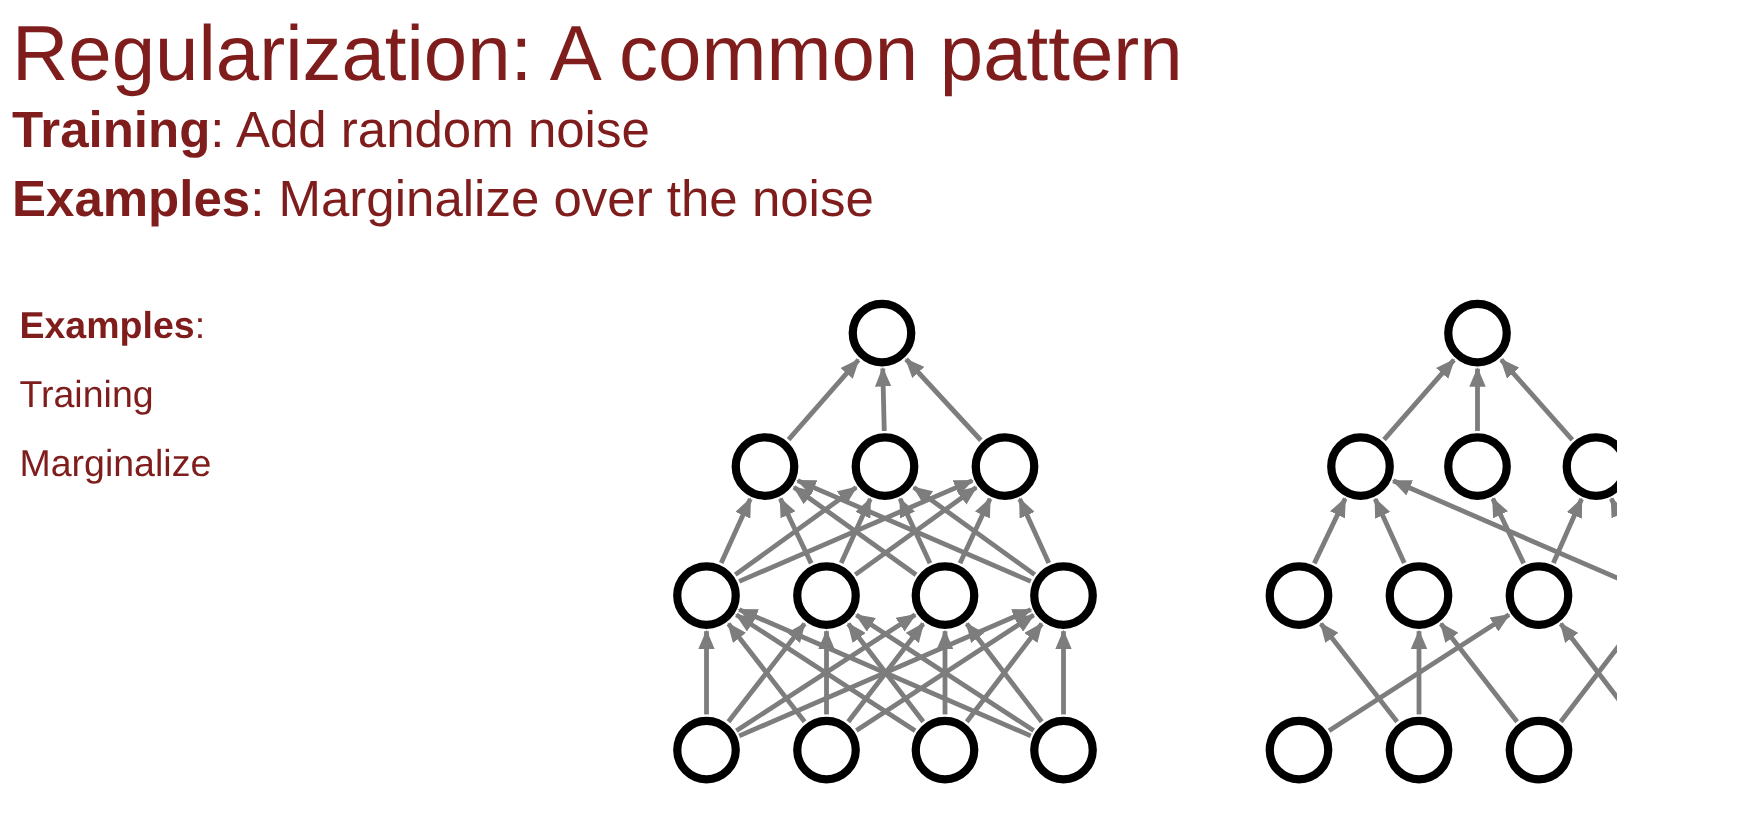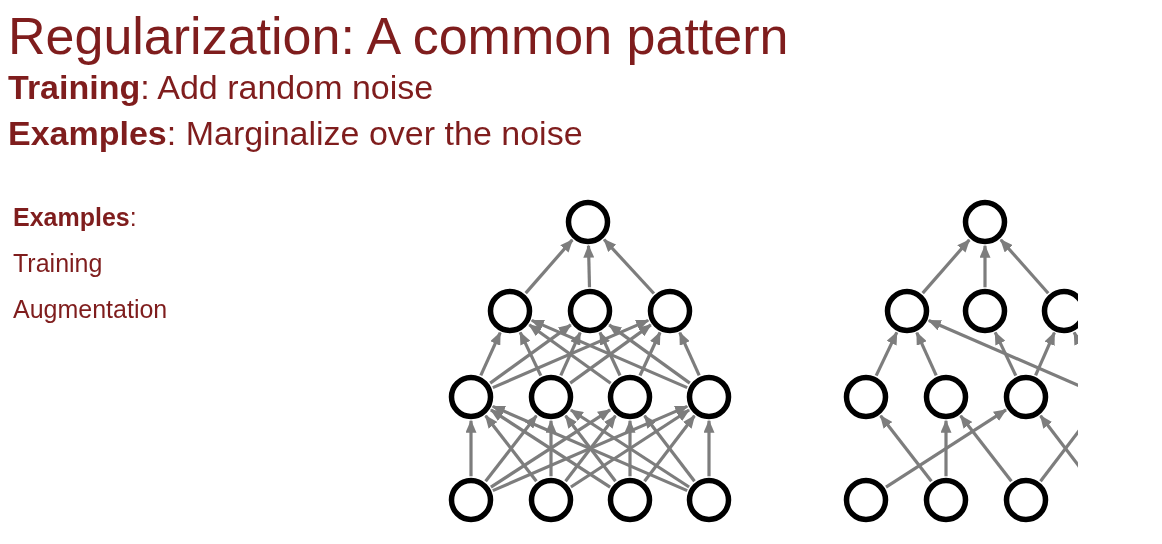--- a/index.html
+++ b/index.html
@@ -59,21 +59,21 @@
 
   <div class="subtitles">
     <div><span class="bold">Training</span><span>: Add random noise</span></div>
     <div><span class="bold">Examples</span><span>: Marginalize over the noise</span></div>
   </div>
 
   <div class="examples">
     <div><span class="bold">Examples</span><span>:</span></div>
     <div id="examples-list">
         <div>Training</div>
-        <div>Augmentation</div>
+        <div>Marginalize</div>
       </div>
   </div>
 
   <svg class="networks" id="networks-svg" viewBox="0 0 1162 544" xmlns="http://www.w3.org/2000/svg">
     <defs>
       <marker id="arrowhead" markerUnits="userSpaceOnUse" markerWidth="13" markerHeight="11" refX="12" refY="5.5" orient="auto">
         <path id="arrowhead-path" d="M0,0 L13,5.5 L0,11 Z" fill="#7d7d7d"></path>
       </marker>
     </defs>
   <g>

